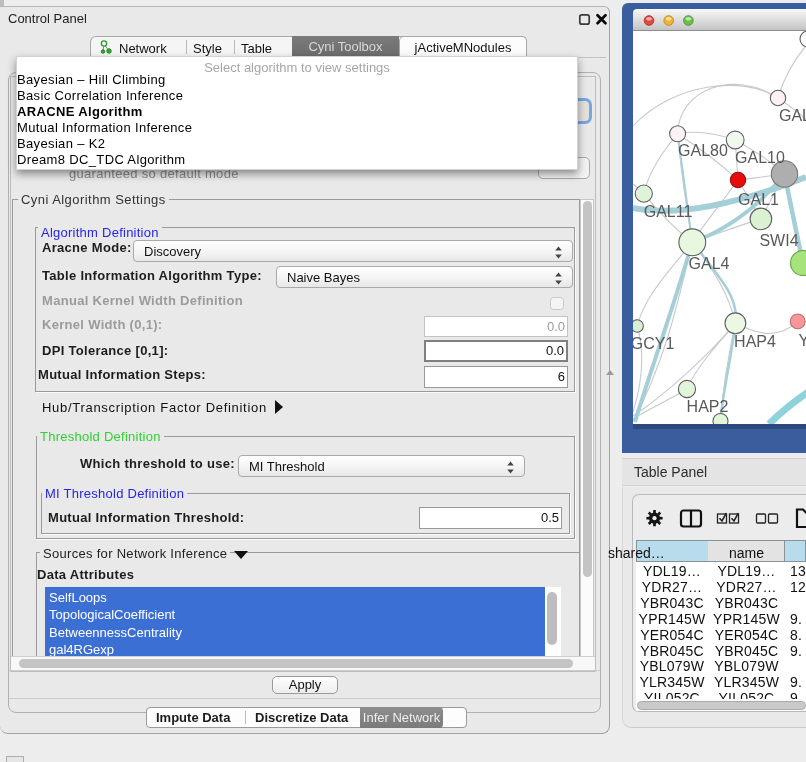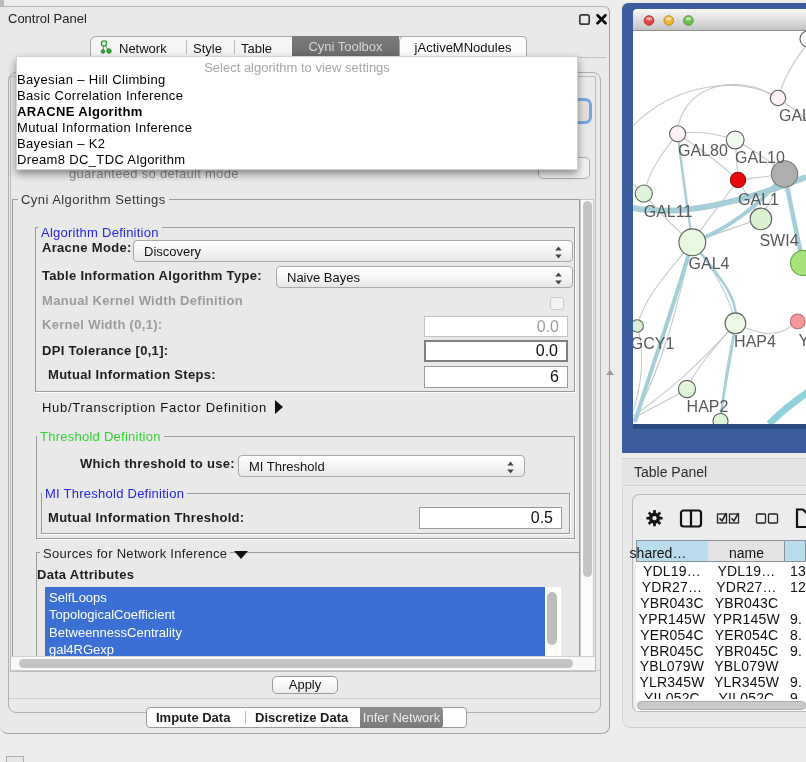--- a/index.html
+++ b/index.html
@@ -4,22 +4,22 @@
   html,body{margin:0;padding:0;}
   body{width:806px;height:762px;position:relative;overflow:hidden;
        background:#ededed;font-family:"Liberation Sans",sans-serif;}
   .abs{position:absolute;}
   .lbl{position:absolute;font-size:13px;font-weight:bold;color:#1d1d1d;white-space:nowrap;letter-spacing:0.3px;}
   .dis{color:#9b9b9b;}
   .combo{position:absolute;height:22px;border:1px solid #a9a9a9;border-radius:4px;
          background:linear-gradient(#ffffff,#f4f4f4 55%,#e7e7e7);
          font-size:13px;color:#111;line-height:22px;padding-left:10px;box-sizing:border-box;}
   .combo .arr{position:absolute;right:9px;top:3.5px;width:9px;height:15px;color:#444;}
-  .field{position:absolute;background:#fff;font-size:16px;color:#111;
-         text-align:right;box-sizing:border-box;padding:0 8px;}
+  .field{position:absolute;background:#fff;font-size:13px;color:#111;
+         text-align:right;box-sizing:border-box;padding:0 2px;}
   .grp{position:absolute;border:1px solid #9a9a9a;box-shadow:1px 1px 0 rgba(255,255,255,.85);}
   .grplbl{position:absolute;font-size:13px;background:#e9e9e9;padding:0 3px;white-space:nowrap;letter-spacing:0.25px;}
 </style></head>
 <body>
 
 <div class="abs" style="left:6px;top:756px;width:18px;height:18px;border:1px solid #aeaeae;background:#e6e6e6;box-sizing:border-box;"></div>
 <div class="abs" style="left:0;top:0;width:4px;height:10px;background:#bdbdbd;"></div>
 
 <div class="abs" id="cpwin" style="left:0;top:6px;width:610px;height:728px;background:#e9e9e9;
      border-top:1px solid #b6b6b6;border-right:1px solid #a2a2a2;border-bottom:1px solid #a2a2a2;
@@ -86,21 +86,21 @@
   <svg class="arr" width="9" height="15" viewBox="0 0 9 15">
       <path d="M1.2 5.6 L4.5 1.6 L7.8 5.6 Z M1.2 9.4 L4.5 13.4 L7.8 9.4 Z" fill="#444"></path>
     </svg>
 </div>
 <div class="lbl dis" style="left:42px;top:293px;">Manual Kernel Width Definition</div>
 <div class="abs" style="left:550px;top:297px;width:13.5px;height:12.5px;background:#f4f4f4;border:1px solid #c9c9c9;border-radius:3.5px;box-sizing:border-box;"></div>
 <div class="lbl dis" style="left:42px;top:317px;">Kernel Width (0,1):</div>
 <div class="field" style="left:424px;top:316px;width:144px;height:21px;border:1px solid #c4c4c4;line-height:19px;color:#9b9b9b;">0.0</div>
 <div class="lbl" style="left:42px;top:343px;">DPI Tolerance [0,1]:</div>
 <div class="field" style="left:424px;top:340px;width:144px;height:22px;border:2px solid #808080;line-height:18px;">0.0</div>
-<div class="lbl" style="left:48px;top:367px;">Mutual Information Steps:</div>
+<div class="lbl" style="left:38px;top:367px;">Mutual Information Steps:</div>
 <div class="field" style="left:424px;top:366px;width:144px;height:22px;border:1px solid #999999;line-height:20px;">6</div>
 
 <div class="abs" style="left:42px;top:400px;font-size:13px;color:#111;letter-spacing:0.7px;">Hub/Transcription Factor Definition</div>
 <div class="abs" style="left:275px;top:400px;width:0;height:0;border-top:7.5px solid transparent;border-bottom:7.5px solid transparent;border-left:8px solid #111;"></div>
 
 <div class="grp" style="left:36px;top:436px;width:537px;height:101px;"></div>
 <div class="grplbl" style="left:37px;top:429px;color:#2fd32f;">Threshold Definition</div>
 <div class="lbl" style="left:80px;top:456px;">Which threshold to use:</div>
 <div class="combo" style="left:238px;top:455px;width:287px;">MI Threshold
   <svg class="arr" width="9" height="15" viewBox="0 0 9 15">
@@ -257,21 +257,21 @@
   <g stroke="#222" fill="none">
     <rect x="111.5" y="6" width="9" height="9" stroke-width="1.3" rx="1"></rect>
     <rect x="123.5" y="6" width="9" height="9" stroke-width="1.3" rx="1"></rect>
   </g>
 
   <path d="M152 1.5 L158 1.5 L163 6.5 L163 19 L152 19 Z" fill="none" stroke="#111" stroke-width="2.2"></path>
 </svg>
 
 <div class="abs" style="left:636px;top:540px;width:170px;height:22px;background:#b9dcec;border:1px solid #85939b;box-sizing:border-box;"></div>
 <div class="abs" style="left:708px;top:540px;width:77px;height:22px;background:#e3e3e3;border:1px solid #85939b;border-left:none;box-sizing:border-box;"></div>
-<div class="abs" style="left:624px;top:545px;width:68px;text-align:center;font-size:14px;color:#111;">shared…</div>
+<div class="abs" style="left:608px;top:545px;width:68px;font-size:14px;color:#111;">shared…</div>
 <div class="abs" style="left:708px;top:545px;width:77px;text-align:center;font-size:14px;color:#111;">name</div>
 
 <div class="abs" style="left:636px;top:562px;width:170px;height:137px;background:#fff;overflow:hidden;">
   <div style="position:absolute;left:0;top:2px;width:72px;text-align:center;font-size:14px;color:#111;line-height:15.9px;letter-spacing:0.2px;">
     YDL19…<br>YDR27…<br>YBR043C<br>YPR145W<br>YER054C<br>YBR045C<br>YBL079W<br>YLR345W<br>YIL052C
   </div>
   <div style="position:absolute;left:72px;top:2px;width:77px;text-align:center;font-size:14px;color:#111;line-height:15.9px;letter-spacing:0.2px;">
     YDL19…<br>YDR27…<br>YBR043C<br>YPR145W<br>YER054C<br>YBR045C<br>YBL079W<br>YLR345W<br>YIL052C
   </div>
   <div style="position:absolute;left:154px;top:2px;font-size:14px;color:#111;line-height:15.9px;letter-spacing:0.2px;">

